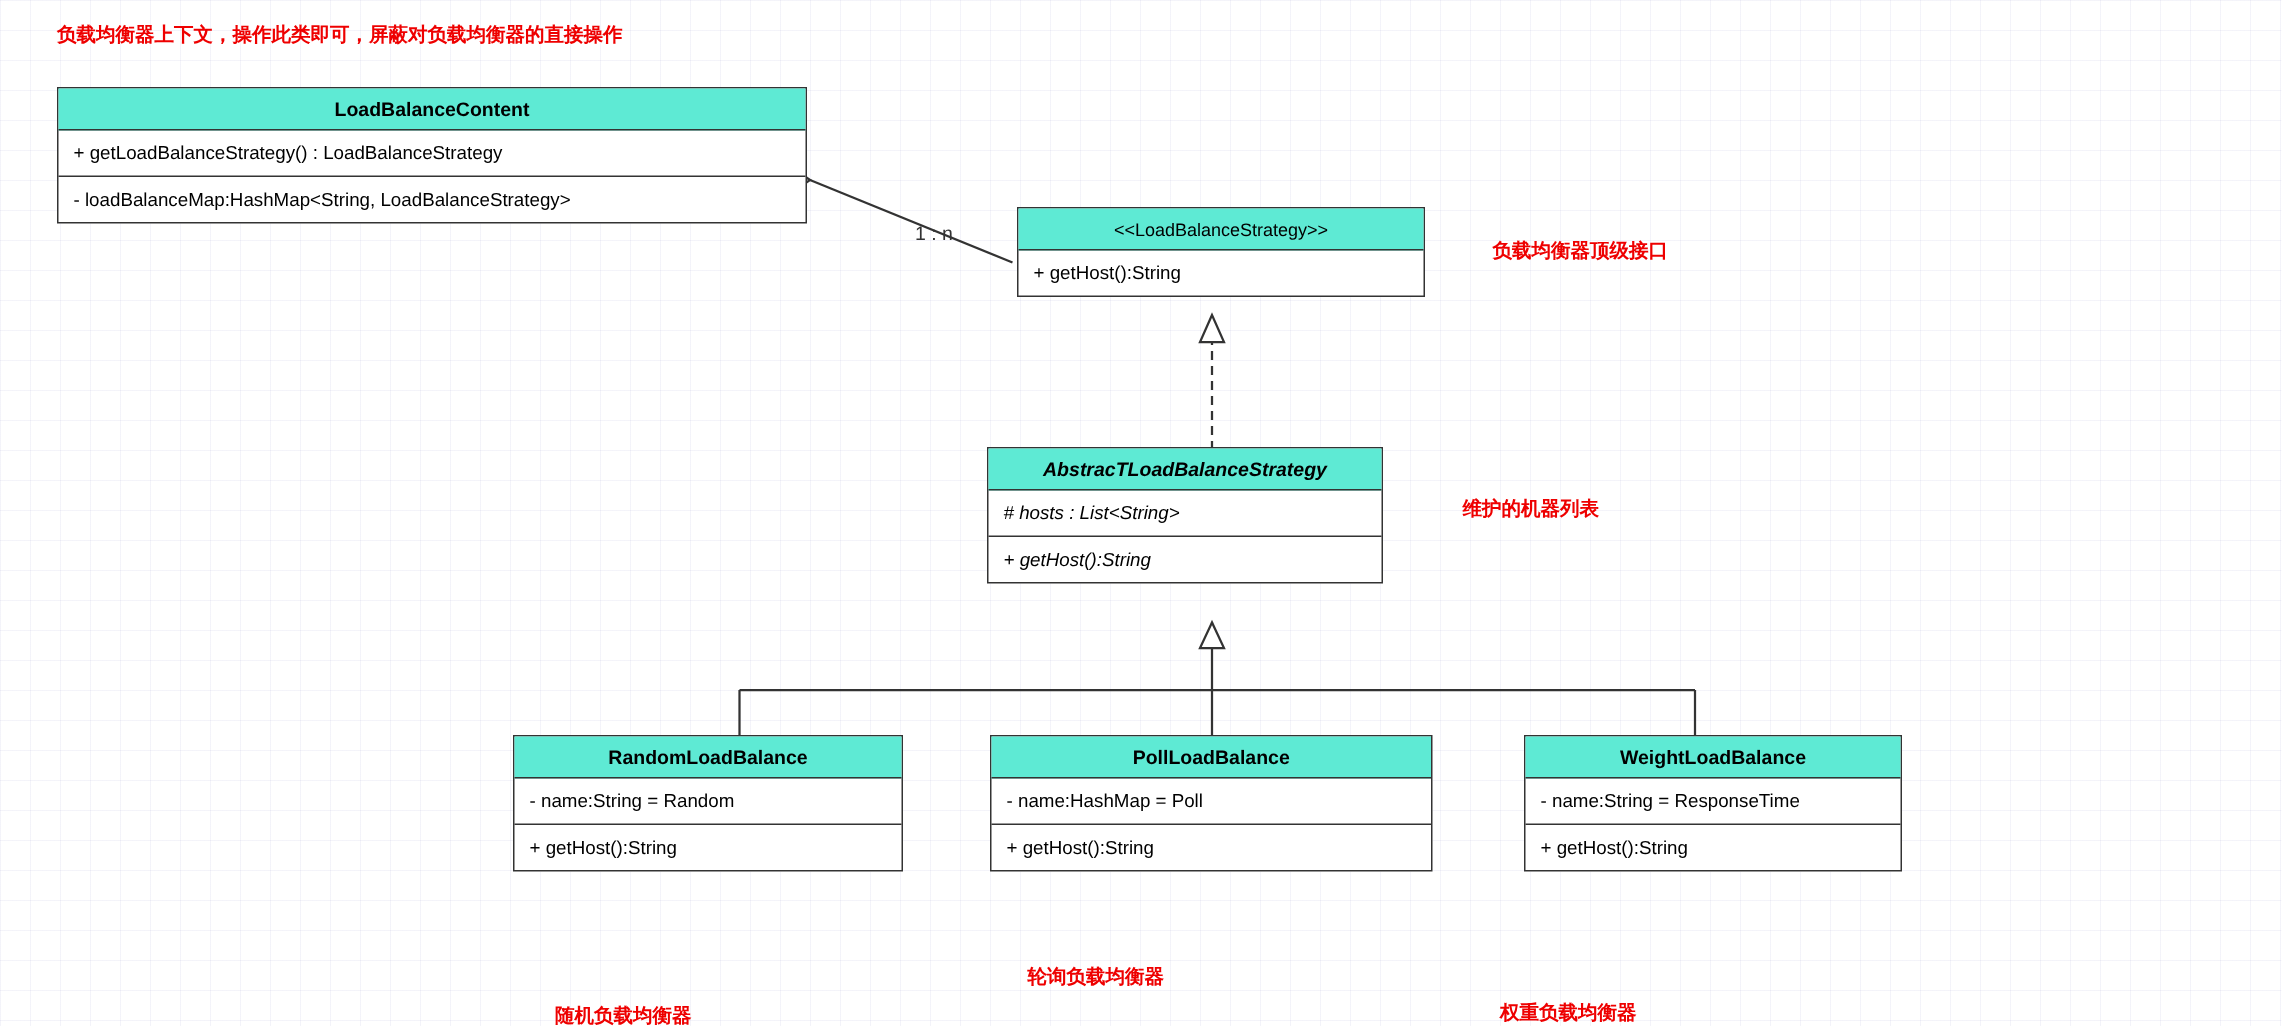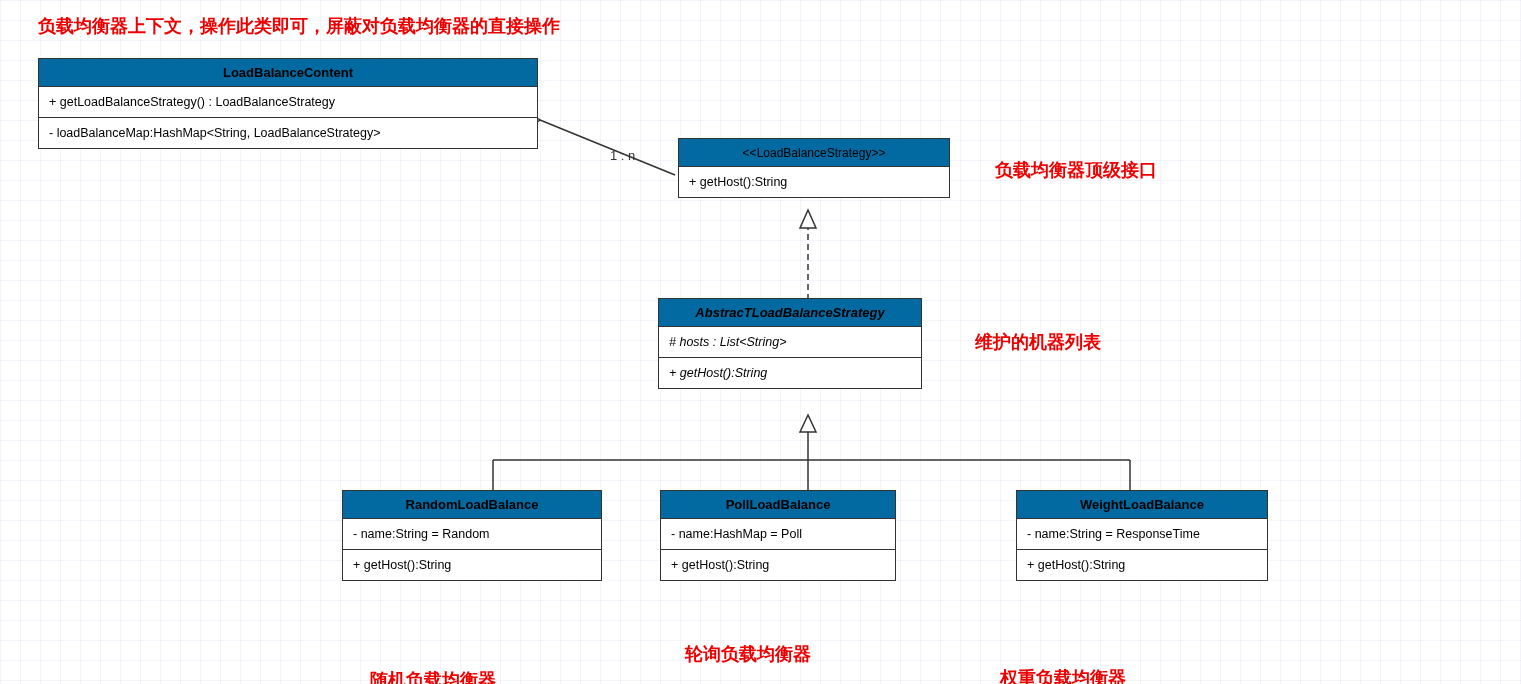--- a/index.html
+++ b/index.html
@@ -25,21 +25,21 @@
       position: absolute;
       border: 1.5px solid #333;
       background: #fff;
       font-size: 13px;
     }
     .uml-box .box-header {
       border-bottom: 1.5px solid #333;
       padding: 6px 10px;
       text-align: center;
       font-weight: bold;
-      background: #0369a1;
+      background: #5eead4;
     }
     .uml-box .box-header.italic {
       font-style: italic;
     }
     .uml-box .box-section {
       border-bottom: 1.5px solid #333;
       padding: 6px 10px;
       min-height: 30px;
     }
     .uml-box .box-section:last-child {
@@ -53,21 +53,21 @@
     .uml-box .box-section .field.italic {
       font-style: italic;
     }
     .stereotype {
       font-weight: normal;
       font-size: 12px;
     }
     .red-label {
       position: absolute;
       color: #e00;
-      font-size: 18px;
+      font-size: 13px;
       font-weight: bold;
       white-space: nowrap;
     }
     
     .lines-svg {
       position: absolute;
       top: 0; left: 0;
       width: 1521px;
       height: 684px;
       pointer-events: none;
@@ -141,21 +141,21 @@
   <div class="uml-box" style="left:342px; top:490px; width:260px;">
     <div class="box-header">RandomLoadBalance</div>
     <div class="box-section">
       <div class="field">- name:String = Random</div>
     </div>
     <div class="box-section">
       <div class="field">+ getHost():String</div>
     </div>
   </div>
 
-  <div class="uml-box" style="left:660px; top:490px; width:236px;">
+  <div class="uml-box" style="left:660px; top:490px; width:295px;">
     <div class="box-header">PollLoadBalance</div>
     <div class="box-section">
       <div class="field">- name:HashMap = Poll</div>
     </div>
     <div class="box-section">
       <div class="field">+ getHost():String</div>
     </div>
   </div>
 
   <div class="uml-box" style="left:1016px; top:490px; width:252px;">

